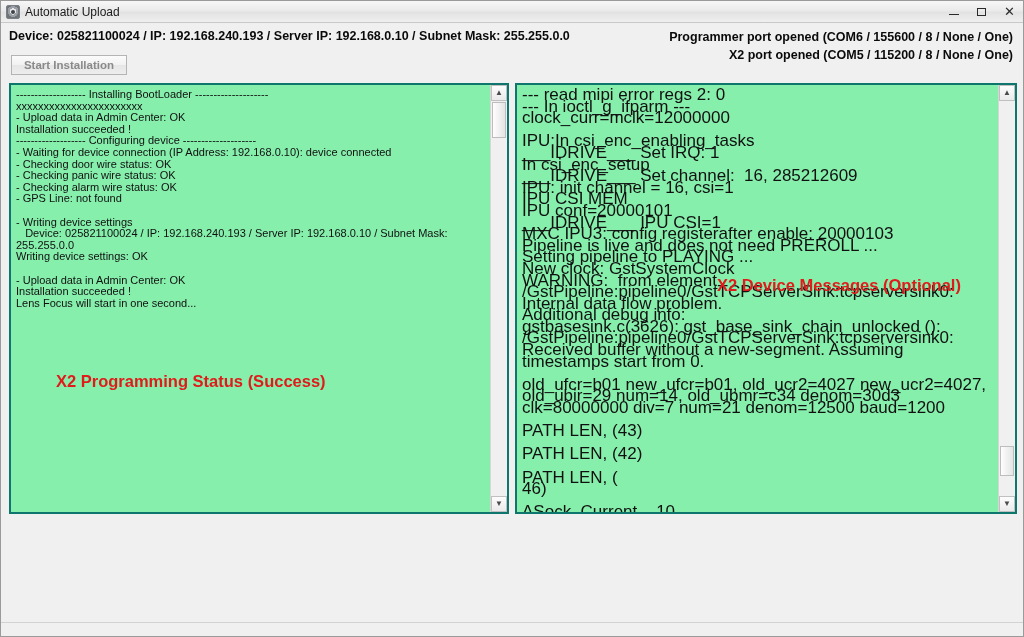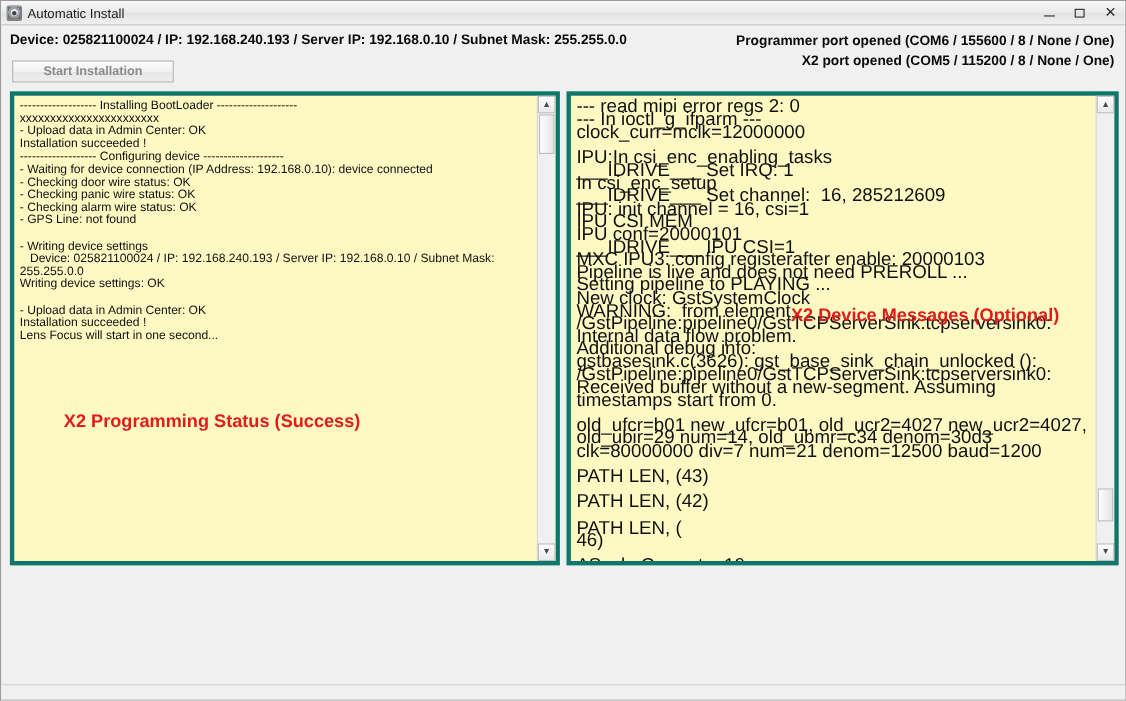--- a/index.html
+++ b/index.html
@@ -96,21 +96,21 @@
     color: #0a0a0a;
     line-height: 18px;
     white-space: nowrap;
   }
 
   
   .start-btn {
     position: absolute;
     left: 10px;
     top: 54px;
-    width: 147px;
+    width: 116px;
     height: 20px;
     background: linear-gradient(to bottom, #fbfbfb 0%, #f1f1f1 50%, #e6e6e6 51%, #ededed 100%);
     border: 1px solid #b4b4b4;
     box-sizing: border-box;
     font-size: 11.5px;
     color: #8a8a8a;
     display: flex;
     align-items: center;
     justify-content: center;
     font-weight: bold;
@@ -121,22 +121,22 @@
     position: absolute;
     left: 8px;
     top: 82px;
     width: 1008px;
     height: 456px;
   }
   .pane {
     position: absolute;
     top: 0;
     height: 431px;
-    background: #fef9c3;
-    border: 4px solid #0f766e;
+    background: #86efac;
+    border: 2px solid #0f766e;
     box-sizing: border-box;
     overflow: hidden;
   }
   .pane-left { left: 0; width: 500px; }
   .pane-right { left: 506px; width: 502px; }
   .pane-body {
     position: absolute;
     left: 0; top: 0;
     right: 17px;
     bottom: 0;
@@ -218,21 +218,21 @@
     box-sizing: border-box;
   }
 </style>
 </head>
 <body>
 
 <div class="app">
 
   <div class="titlebar">
     <div class="title-icon"></div>
-    <div class="title-text">Automatic Install</div>
+    <div class="title-text">Automatic Upload</div>
     <div class="title-buttons">
       <div class="tbtn">
           <span class="glyph-min"></span>
         </div>
       <div class="tbtn">
           <span class="glyph-max"></span>
         </div>
       <div class="tbtn close">
           <span class="glyph-close">✕</span>
         </div>

